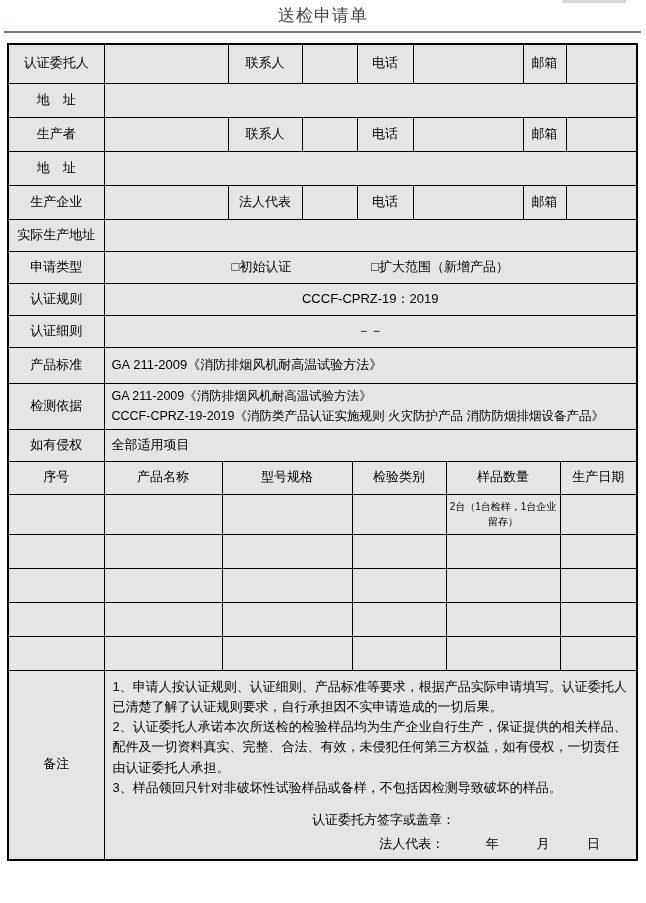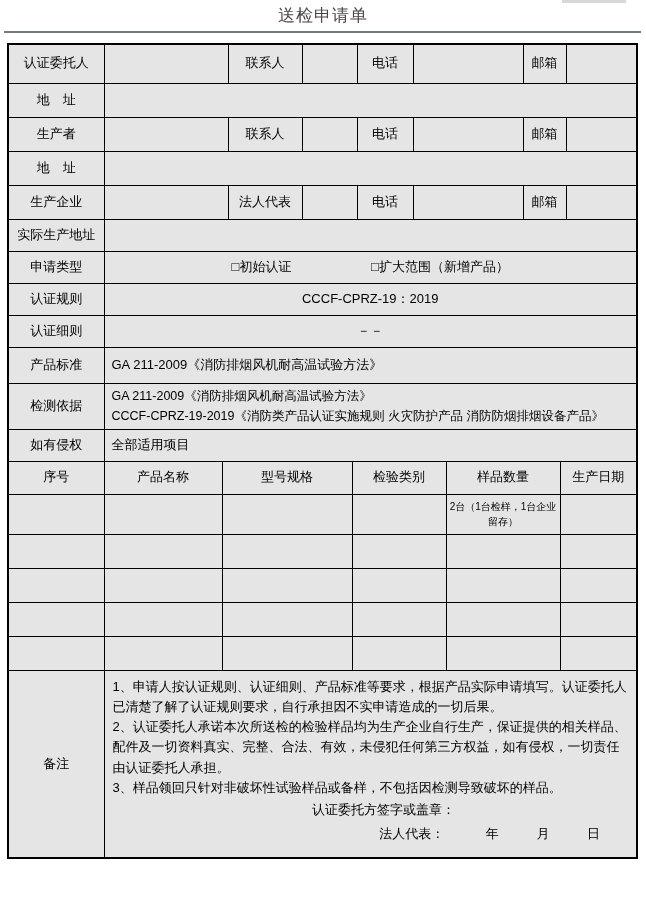--- a/index.html
+++ b/index.html
@@ -37,21 +37,21 @@
   table tr:first-child td { border-top:none; }
   table.last tr:last-child td { border-bottom:none; }
   td.al { text-align:left; padding-left:7px; }
   .basis-line { white-space:nowrap; font-size:12.5px; text-align:left; line-height:1.6; }
   .opt-row span { display:inline-block; }
   .opt-expand { margin-left:44px;padding-left:32px; }
   td.qty-cell { font-size:10px; line-height:1.45; padding:2px 3px; }
   td.remarks-label { font-size:13px; }
   td.remarks-content { text-align:left; vertical-align:top; padding:6px 9px 6px 8px; }
   .remark-item { margin:0; font-size:13px; line-height:1.55; text-align:left; }
-  .sig-line  { margin-top:4px; text-align:right; padding-right:172px; font-size:13px; font-weight:normal; }
+  .sig-line  { margin-top:14px; text-align:right; padding-right:172px; font-size:13px; font-weight:normal; }
   .date-line { margin-top:7px;  text-align:right; padding-right:27px;  font-size:13px; }
   .date-unit { display:inline-block; margin-left:34px; }
   .date-unit.first { margin-left:38px; }
 </style>
 </head>
 <body>
 
 <div class="doc-title">送检申请单</div>
 <div class="title-underline"></div>
 <div class="corner-artifact"></div>

